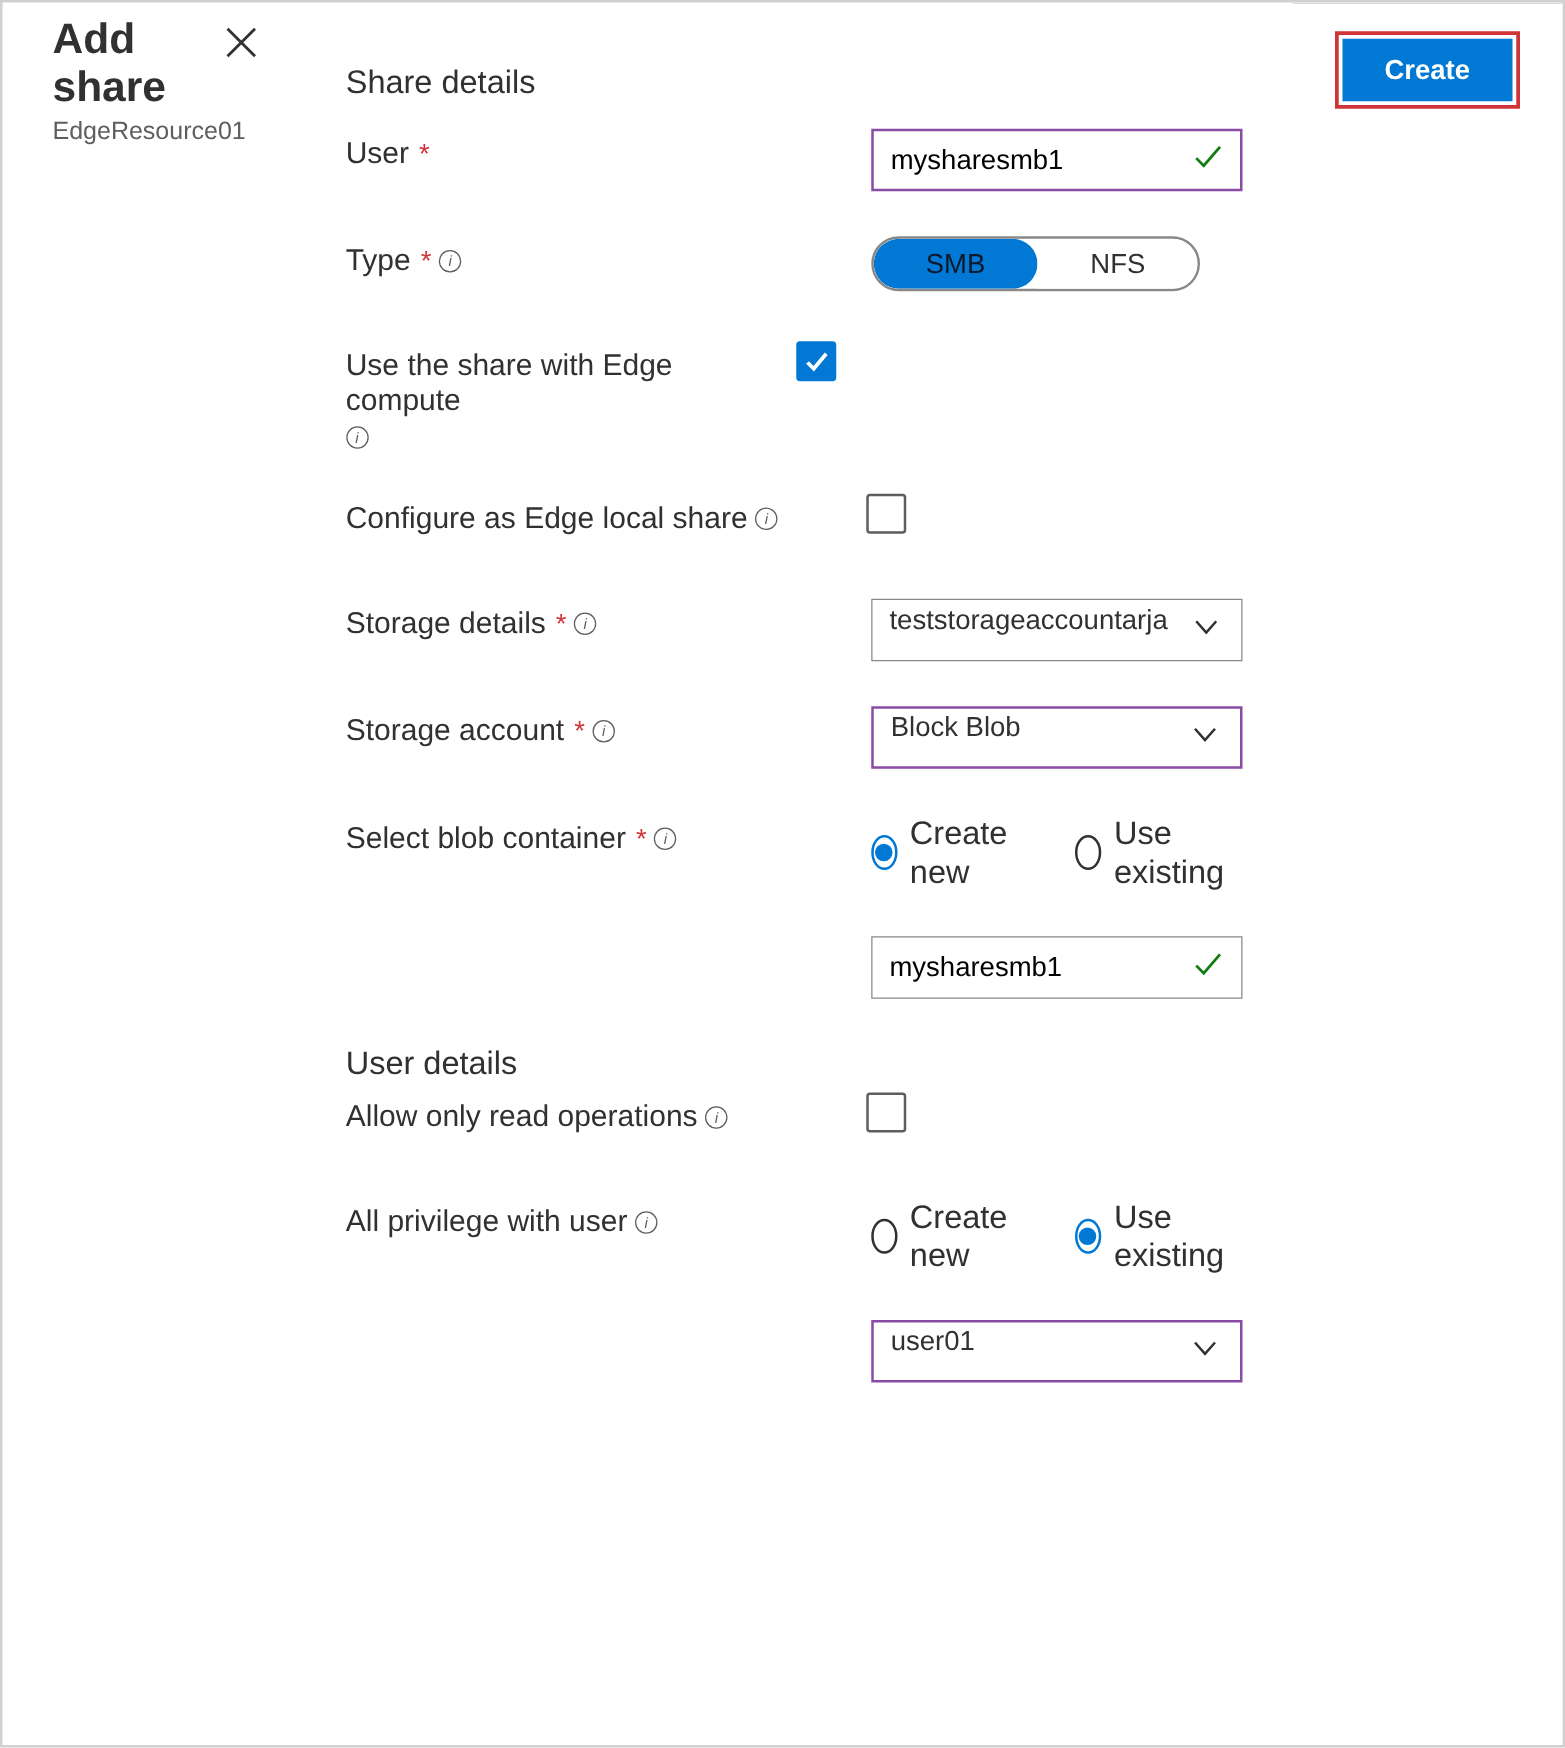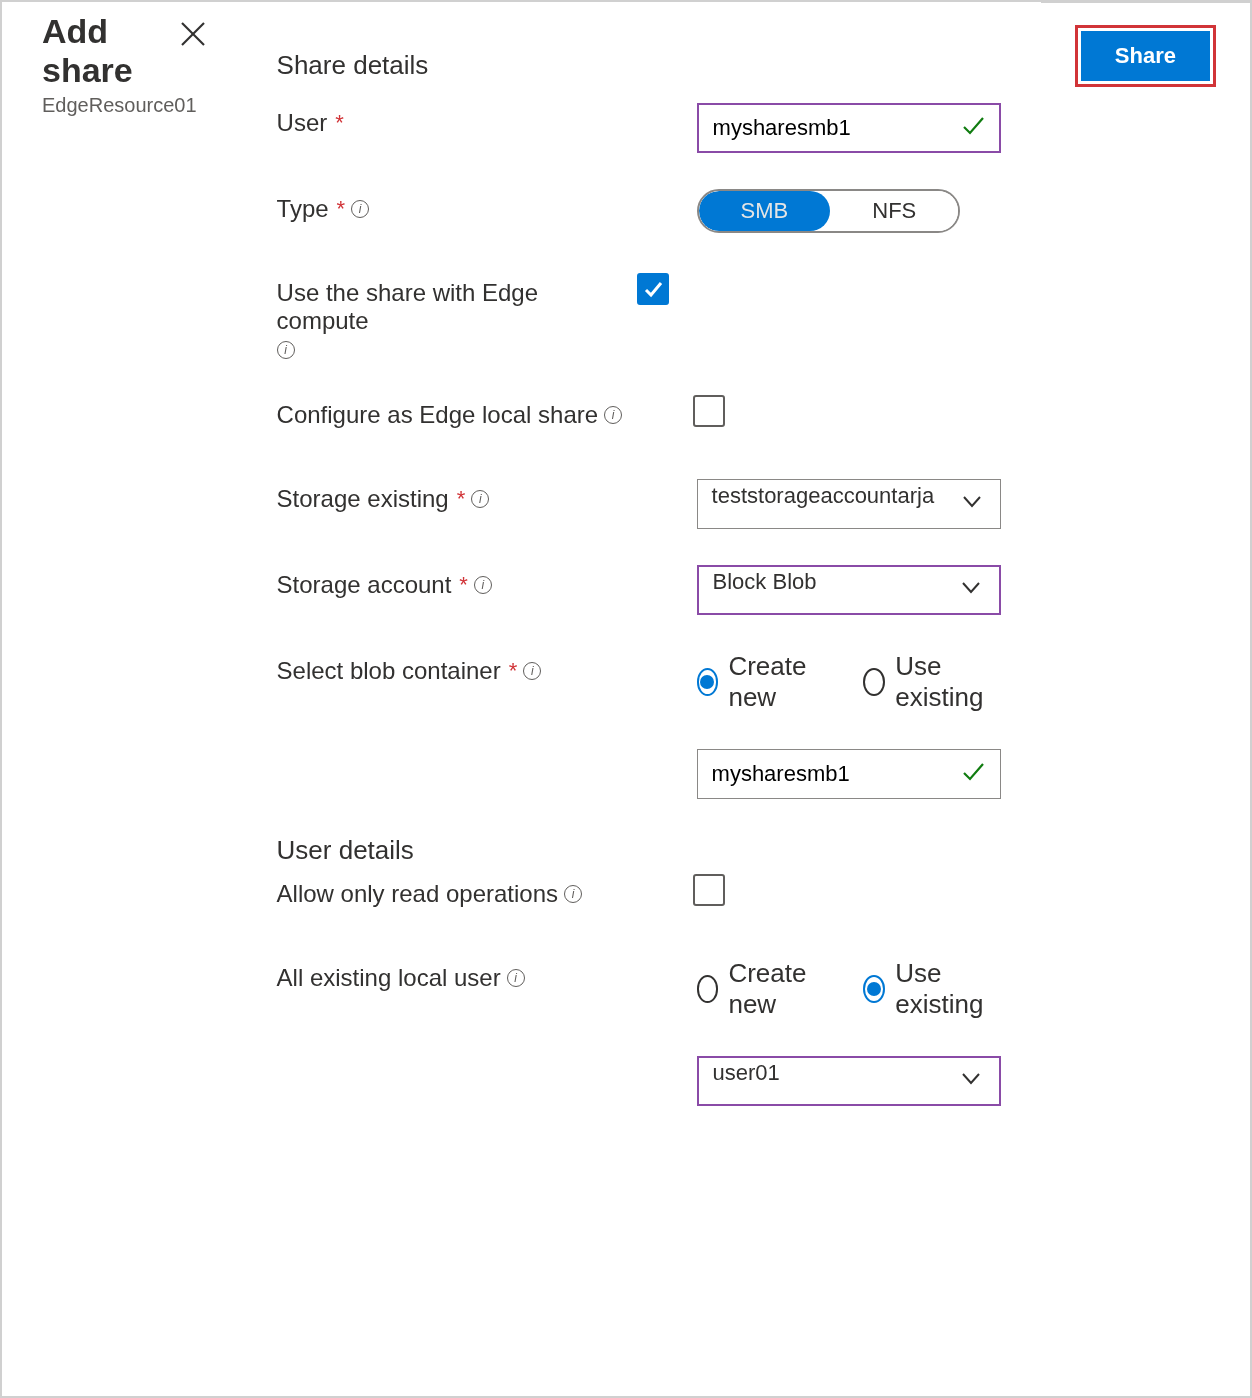--- a/index.html
+++ b/index.html
@@ -120,21 +120,21 @@
   .pill {
     padding: 0 42px;
     font-size: 22px;
     display: flex; align-items: center;
     cursor: pointer;
     background: #fff;
     color: #323130;
   }
   .pill.selected {
     background: #0078d4;
-    color: #e5e5e5;
+    color: #0f172a;
     border-radius: 999px;
   }
   .cb {
     width: 32px; height: 32px;
     border: 2px solid #605e5c;
     border-radius: 3px;
     display: flex; align-items: center; justify-content: center;
     cursor: pointer;
     background: #fff;
   }
@@ -257,21 +257,21 @@
         <span>Configure as Edge local share</span>
         <span class="info-icon">i</span>
       </div>
       <div class="control-col" style="flex:0 0 auto; margin-left:-4px;">
         <div class="cb"></div>
       </div>
     </div>
 
     <div class="row">
       <div class="label-col">
-        <span>Storage existing</span>
+        <span>Storage details</span>
           <span class="req">*</span>
         <span class="info-icon">i</span>
       </div>
       <div class="control-col">
         <div class="dd">
           <span>teststorageaccountarja</span>
           <span class="chev">
             <svg width="24" height="24" viewBox="0 0 24 24">
                 <polyline points="4,8 12,17 20,8" fill="none" stroke="#323130" stroke-width="2"></polyline>
               </svg>
@@ -341,21 +341,21 @@
         <span>Allow only read operations</span>
         <span class="info-icon">i</span>
       </div>
       <div class="control-col" style="flex:0 0 auto; margin-left:-4px;">
         <div class="cb"></div>
       </div>
     </div>
 
     <div class="row">
       <div class="label-col">
-        <span>All existing local user</span>
+        <span>All privilege with user</span>
         <span class="info-icon">i</span>
       </div>
       <div class="control-col">
         <div class="radio-row">
           <div class="radio-item">
             <div class="radio"></div>
             <span>Create new</span>
           </div>
           <div class="radio-item">
             <div class="radio sel">
@@ -377,15 +377,15 @@
                 <polyline points="4,8 12,17 20,8" fill="none" stroke="#323130" stroke-width="2"></polyline>
               </svg>
           </span>
         </div>
       </div>
     </div>
 
   </div>
 
   <div class="footer">
-    <button class="create-btn">Share</button>
+    <button class="create-btn">Create</button>
   </div>
 </div>
 
 </body></html>

